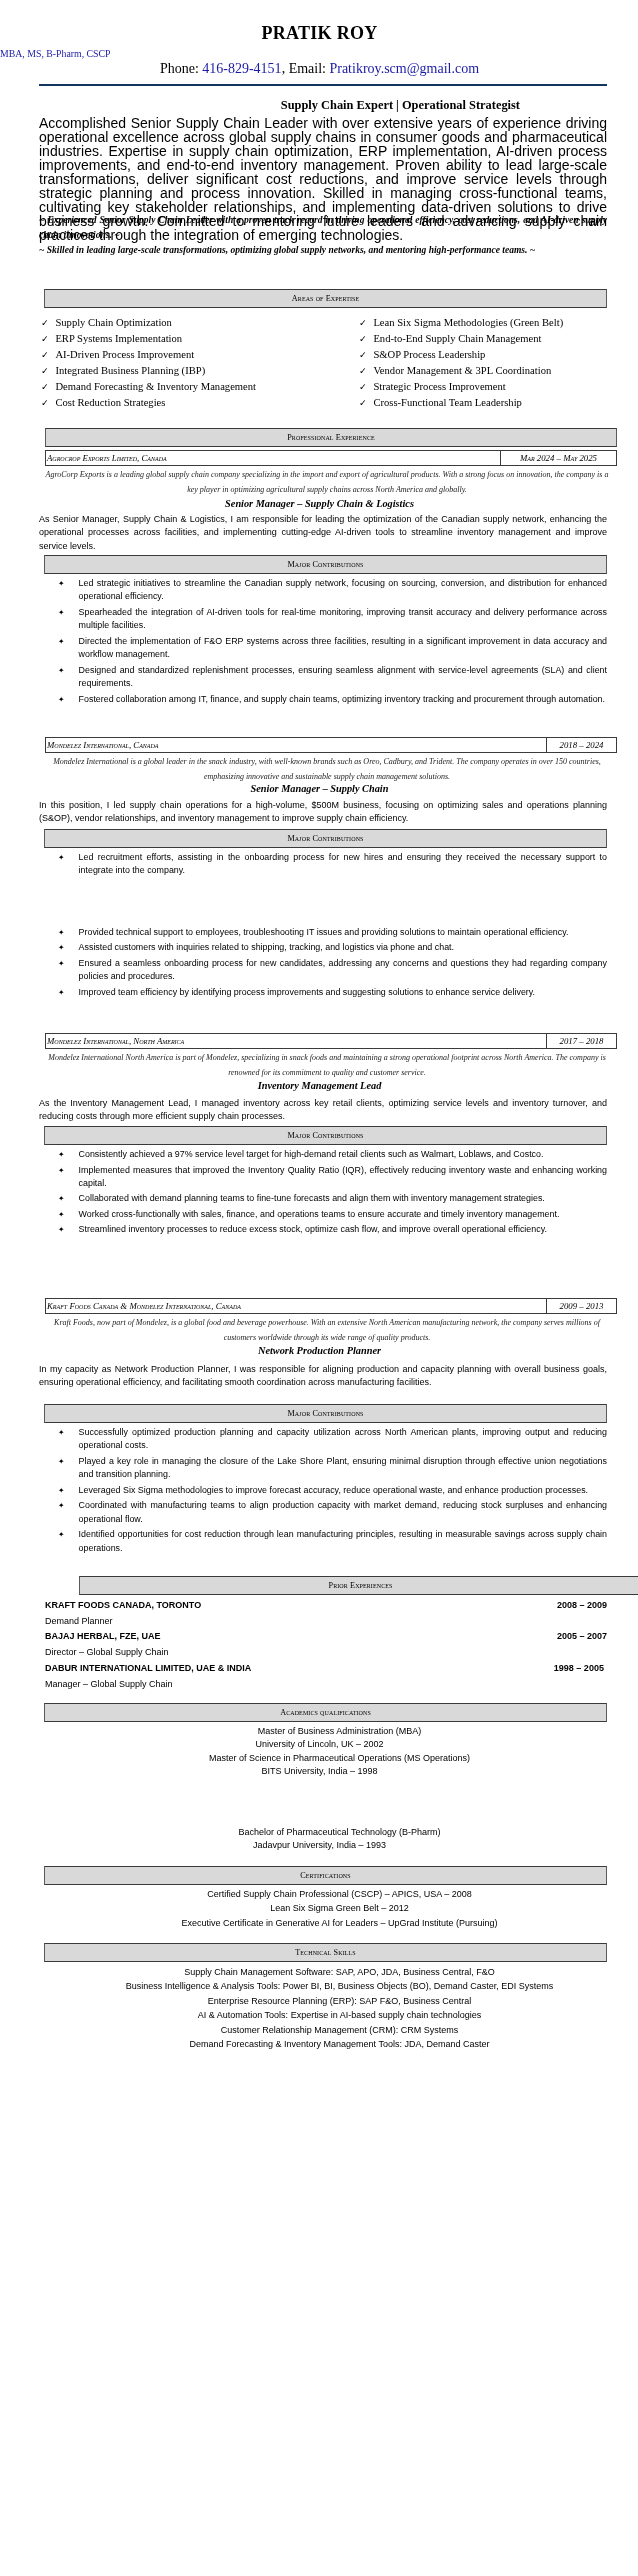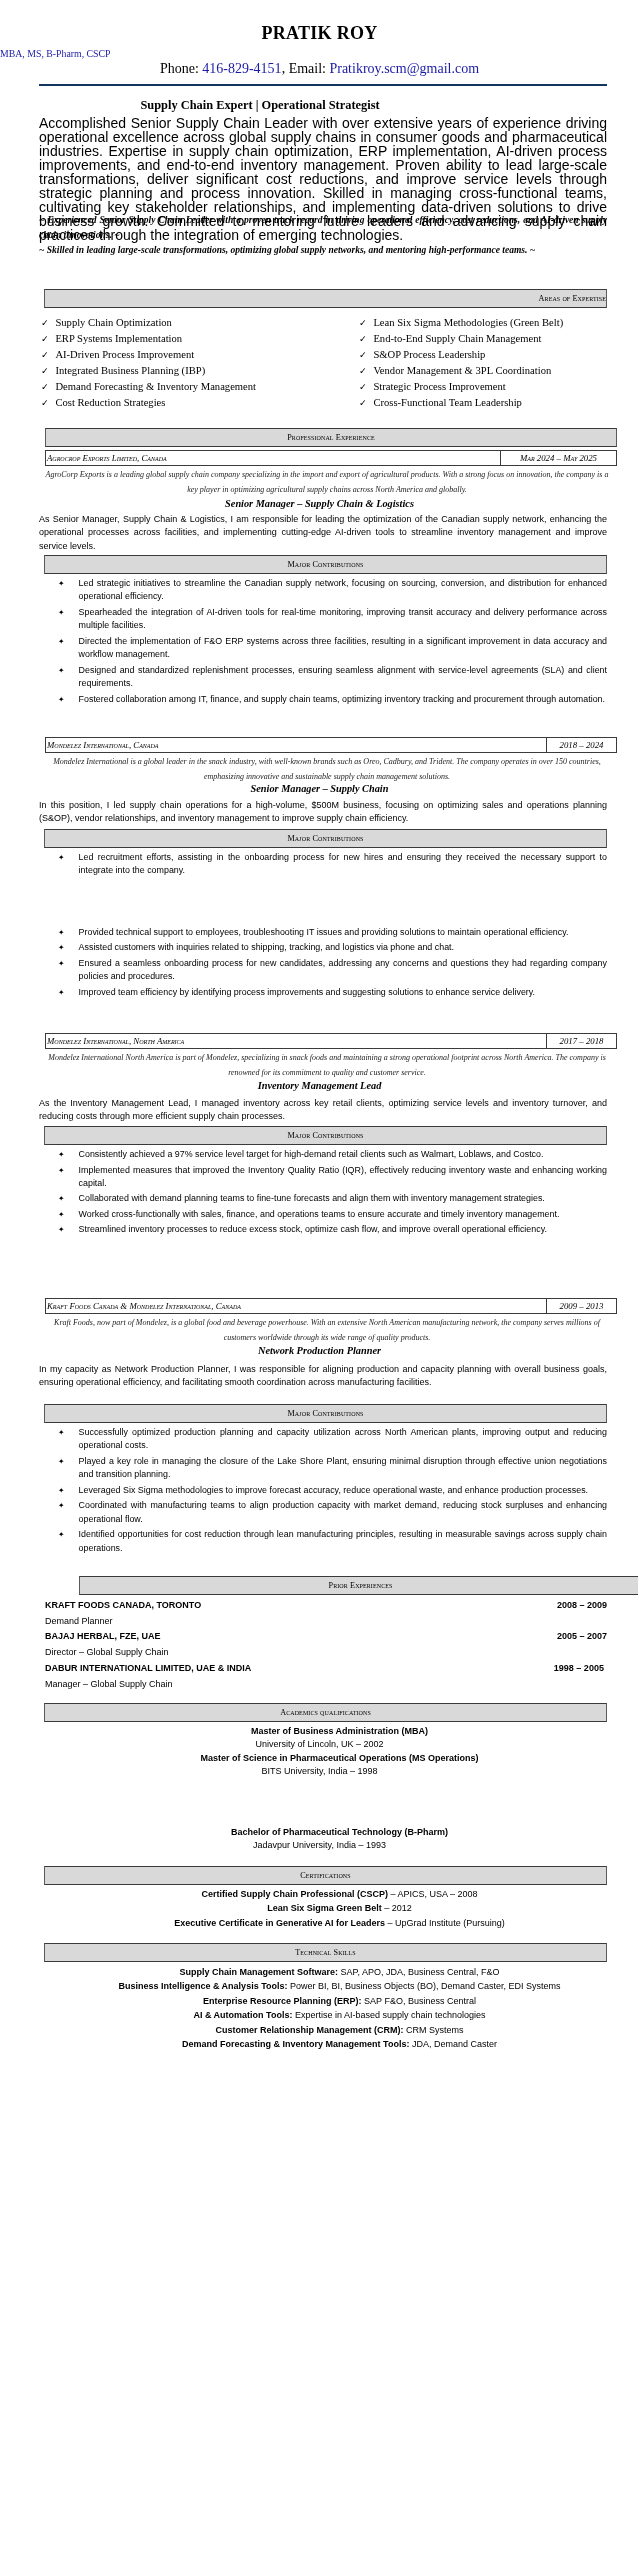--- a/index.html
+++ b/index.html
@@ -28,21 +28,21 @@
       position: absolute; top: 61px; left: 0; width: 639px; text-align: center;
       font-family: "Liberation Serif", serif; font-size: 14px;
     }
     .contact .link { color: #1a1aa6; }
     .rule {
       position: absolute; top: 84px; left: 39px; width: 568px; height: 2.1px; background: #12365f;
     }
 
     
     .headline {
-      position: absolute; top: 98px; left: 0; width: 520px; text-align: center;
+      position: absolute; top: 98px; left: 0; width: 520px; text-align: right;
       font-family: "Liberation Serif", serif; font-size: 12.4px; font-weight: bold;
     }
     .summary {
       position: absolute; top: 116px; left: 39px; width: 568px;
       font-size: 14px; line-height: 14px; text-align: justify;
     }
     .tagline {
       position: absolute; left: 39px; width: 568px;
       font-family: "Liberation Serif", serif; font-size: 9.5px; font-style: italic; font-weight: bold;
       line-height: 15px; text-align: justify;
@@ -101,42 +101,42 @@
 
     
     .prior {
       position: absolute; left: 45px; width: 562px; font-size: 9px;
     }
     .prior .row { display: flex; justify-content: space-between; font-weight: bold; height: 15.5px; align-items: center; }
     .prior .role { height: 16px; display: flex; align-items: center; }
 
     
     .center-block { position: absolute; left: 0; width: 639px; text-align: center; font-size: 9px; }
-    .center-block .b { font-weight: bold; padding-left: 40px; }
+    .center-block .b { font-weight: normal; padding-left: 40px; }
     .line { line-height: 13px; }
     .skill-line { line-height: 14.4px; }
   </style>
 </head>
 <body>
 
 <div class="page">
 
   <div class="name">PRATIK ROY</div>
   <div class="creds">MBA, MS, B-Pharm, CSCP</div>
   <div class="contact">
     <span>Phone: </span><span class="link">416-829-4151</span><span>, Email: </span><span class="link">Pratikroy.scm@gmail.com</span>
   </div>
   <div class="rule"></div>
 
   <div class="headline">Supply Chain Expert | Operational Strategist</div>
   <div class="summary">Accomplished Senior Supply Chain Leader with over extensive years of experience driving operational excellence across global supply chains in consumer goods and pharmaceutical industries. Expertise in supply chain optimization, ERP implementation, AI-driven process improvements, and end-to-end inventory management. Proven ability to lead large-scale transformations, deliver significant cost reductions, and improve service levels through strategic planning and process innovation. Skilled in managing cross-functional teams, cultivating key stakeholder relationships, and implementing data-driven solutions to drive business growth. Committed to mentoring future leaders and advancing supply chain practices through the integration of emerging technologies.</div>
   <div class="tagline" style="top:213px;">~ Experienced Senior Supply Chain Leader with a proven track record in driving operational efficiency, cost reductions, and AI-driven supply chain innovations. ~</div>
   <div class="tagline" style="top:243px;">~ Skilled in leading large-scale transformations, optimizing global supply networks, and mentoring high-performance teams. ~</div>
 
-  <div class="section-bar" style="top:289px;justify-content:flex-end;">
+  <div class="section-bar" style="top:289px;">
     <span>Areas of Expertise</span>
   </div>
   <div class="expertise">
     <div class="item">
         <span class="check">✓</span>
         <span>Supply Chain Optimization</span>
       </div>
     <div class="item">
         <span class="check">✓</span>
         <span>Lean Six Sigma Methodologies (Green Belt)</span>

